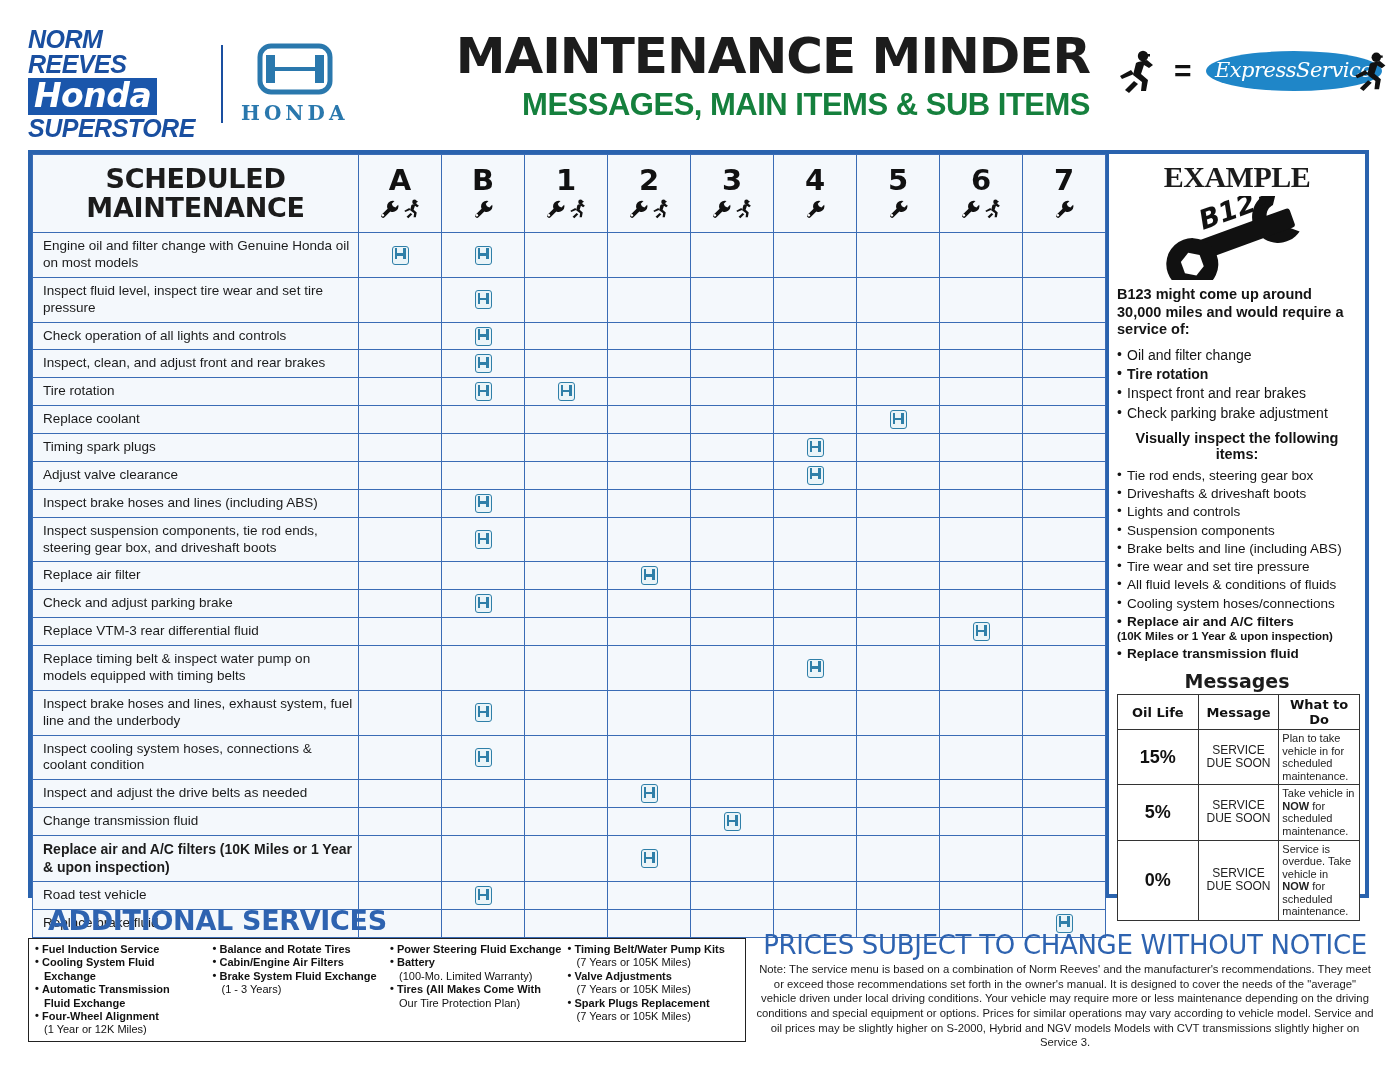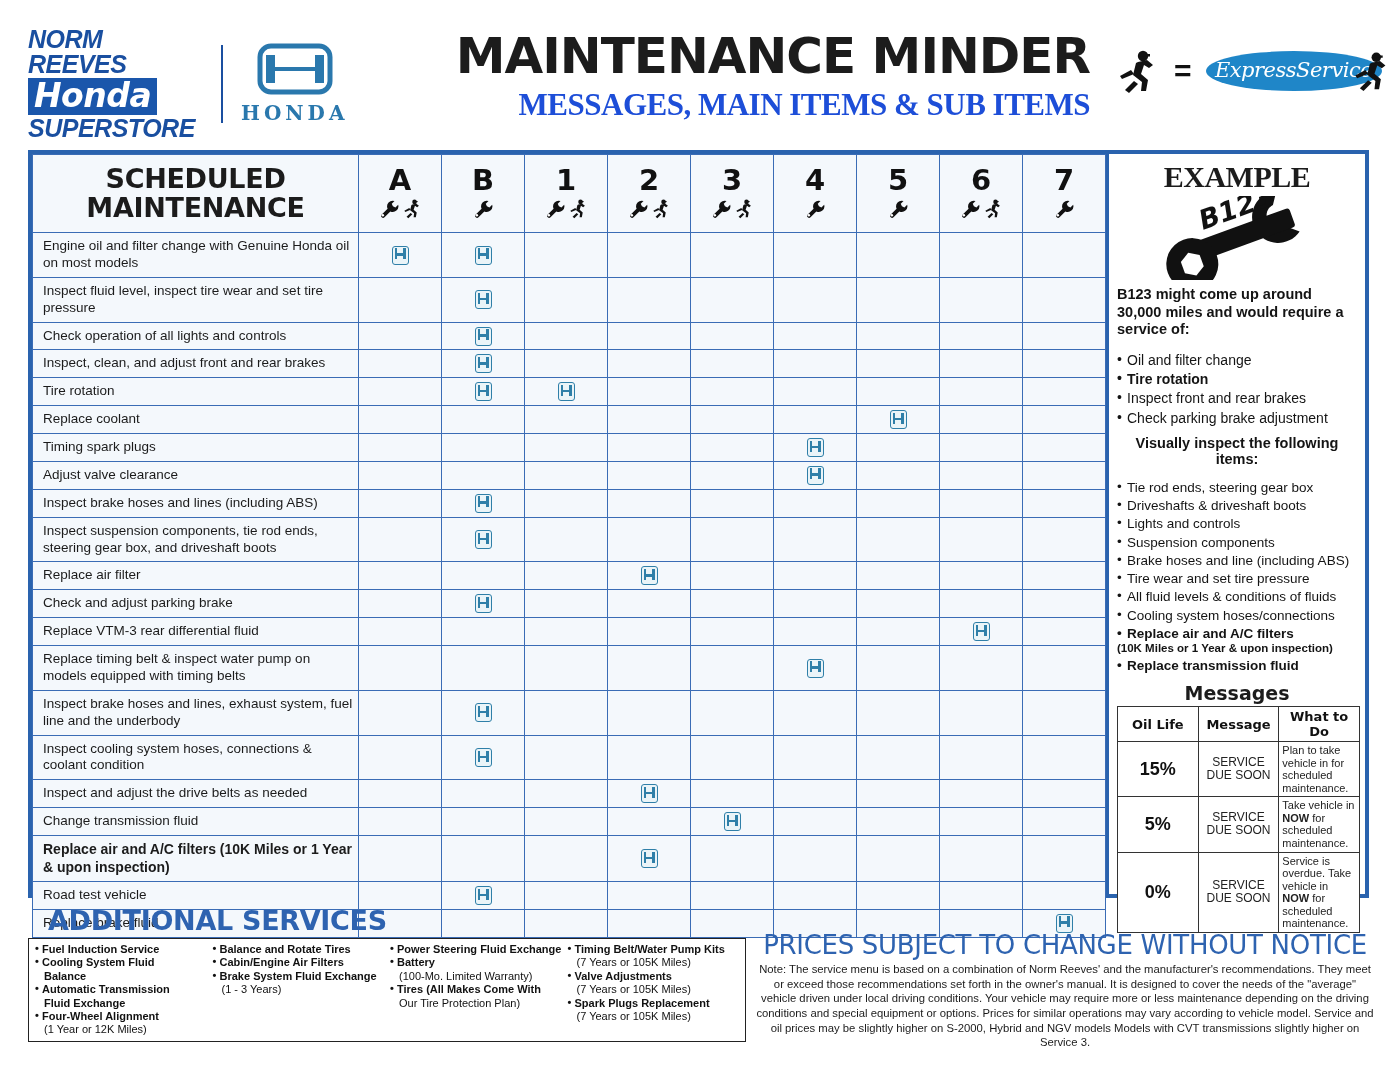--- a/index.html
+++ b/index.html
@@ -42,21 +42,21 @@
   }
   .title-block{
     position:absolute; left:400px; top:30px; width:690px; text-align:right;
   }
   .title-main{
     font-size:50px; font-weight:bold; letter-spacing:-1px;
     font-family:"DejaVu Sans", sans-serif; color:#1c1c1c; line-height:1.05;
   }
   .title-sub{
     font-size:31px; font-weight:bold; letter-spacing:-0.5px;
-    font-family:Liberation Serif, serif; color:#1d4ed8; margin-top:4px;
+    font-family:Liberation Sans, sans-serif; color:#15803d; margin-top:4px;
   }
   .express-block{
     position:absolute; left:1110px; top:48px;
     display:flex; align-items:center; gap:14px;
   }
   .eq-sign{ font-size:30px; font-weight:bold; color:#111; }
   .express-badge{
     position:relative; width:190px; height:46px;
   }
   .express-ellipse{
@@ -135,21 +135,21 @@
     text-align:center; font-size:30px; font-weight:bold;
     font-family:Liberation Serif, serif; letter-spacing:-0.5px; color:#1c1c1c;
   }
   .wrench-wrap{
     position:relative; height:84px; margin:2px 0 6px 0;
   }
   .ex-desc{
     font-size:14.5px; font-weight:bold; line-height:1.22; color:#141414;
     text-align:left; margin-bottom:7px;
   }
-  .ex-list{ list-style:none; margin:12px 0 8px 0; padding:0; }
+  .ex-list{ list-style:none; margin:0 0 8px 0; padding:0; }
   .ex-list li{
     font-size:14px; line-height:1.3; color:#141414; padding-left:10px;
     position:relative; margin-bottom:1px;
   }
   .ex-list li::before{
     content:"\2022"; position:absolute; left:0; top:-1px;
   }
   .ex-list li.b{ font-weight:bold; }
   .ex-sub{
     font-size:14.5px; font-weight:bold; text-align:center; margin:4px 0 5px 0;
@@ -676,21 +676,21 @@
         <li>Inspect front and rear brakes</li>
         <li>Check parking brake adjustment</li>
       </ul>
 
     <div class="ex-sub">Visually inspect the following items:</div>
     <ul class="ex-list ex-list2" id="ex-inspect-mount">
         <li>Tie rod ends, steering gear box</li>
         <li>Driveshafts &amp; driveshaft boots</li>
         <li>Lights and controls</li>
         <li>Suspension components</li>
-        <li>Brake hoses and line (including ABS)</li>
+        <li>Brake belts and line (including ABS)</li>
         <li>Tire wear and set tire pressure</li>
         <li>All fluid levels &amp; conditions of fluids</li>
         <li>Cooling system hoses/connections</li>
         <li class="b">Replace air and A/C filters</li>
         <div class="ex-note">(10K Miles or 1 Year &amp; upon inspection)</div>
         <li class="b">Replace transmission fluid</li>
       </ul>
 
     <div class="msg-title">Messages</div>
     <table class="msgs">
@@ -721,21 +721,21 @@
     </table>
   </div>
 </div>
 
 <div class="add-title">ADDITIONAL SERVICES</div>
 <div class="add-box" id="add-mount">
     <div class="add-col">
       <ul>
         <li>Fuel Induction Service</li>
         <li>Cooling System Fluid</li>
-        <li class="sub" style="font-weight: bold;">Balance</li>
+        <li class="sub" style="font-weight: bold;">Exchange</li>
         <li>Automatic Transmission</li>
         <li class="sub" style="font-weight: bold;">Fluid Exchange</li>
         <li>Four-Wheel Alignment</li>
         <li class="sub">(1 Year or 12K Miles)</li>
       </ul>
     </div>
     <div class="add-col">
       <ul>
         <li>Balance and Rotate Tires</li>
         <li>Cabin/Engine Air Filters</li>

